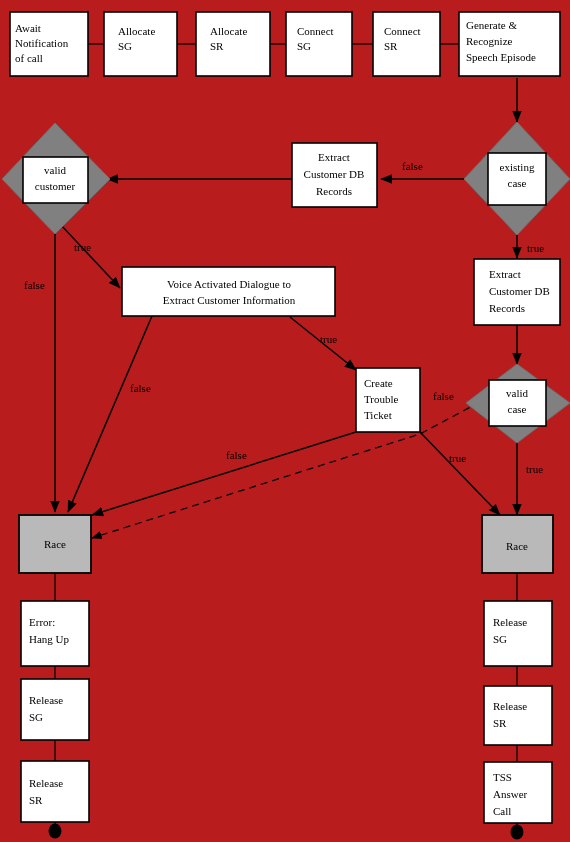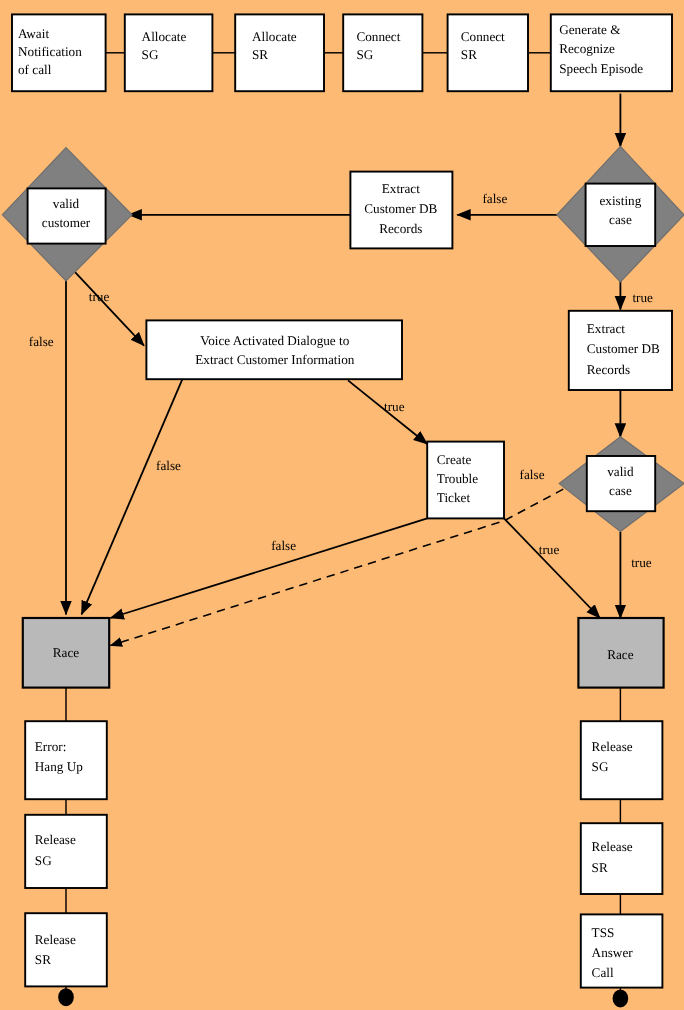--- a/index.html
+++ b/index.html
@@ -4,21 +4,21 @@
 <style>
   html, body {
     margin: 0;
     padding: 0;
     background: #ffffff;
   }
   #canvas {
     position: relative;
     width: 570px;
     height: 842px;
-    background: #fdba74;
+    background: #b91c1c;
     font-family: "Liberation Serif", serif;
     overflow: hidden;
   }
   #diagram-svg {
     position: absolute;
     left: 0;
     top: 0;
     width: 570px;
     height: 842px;
   }

